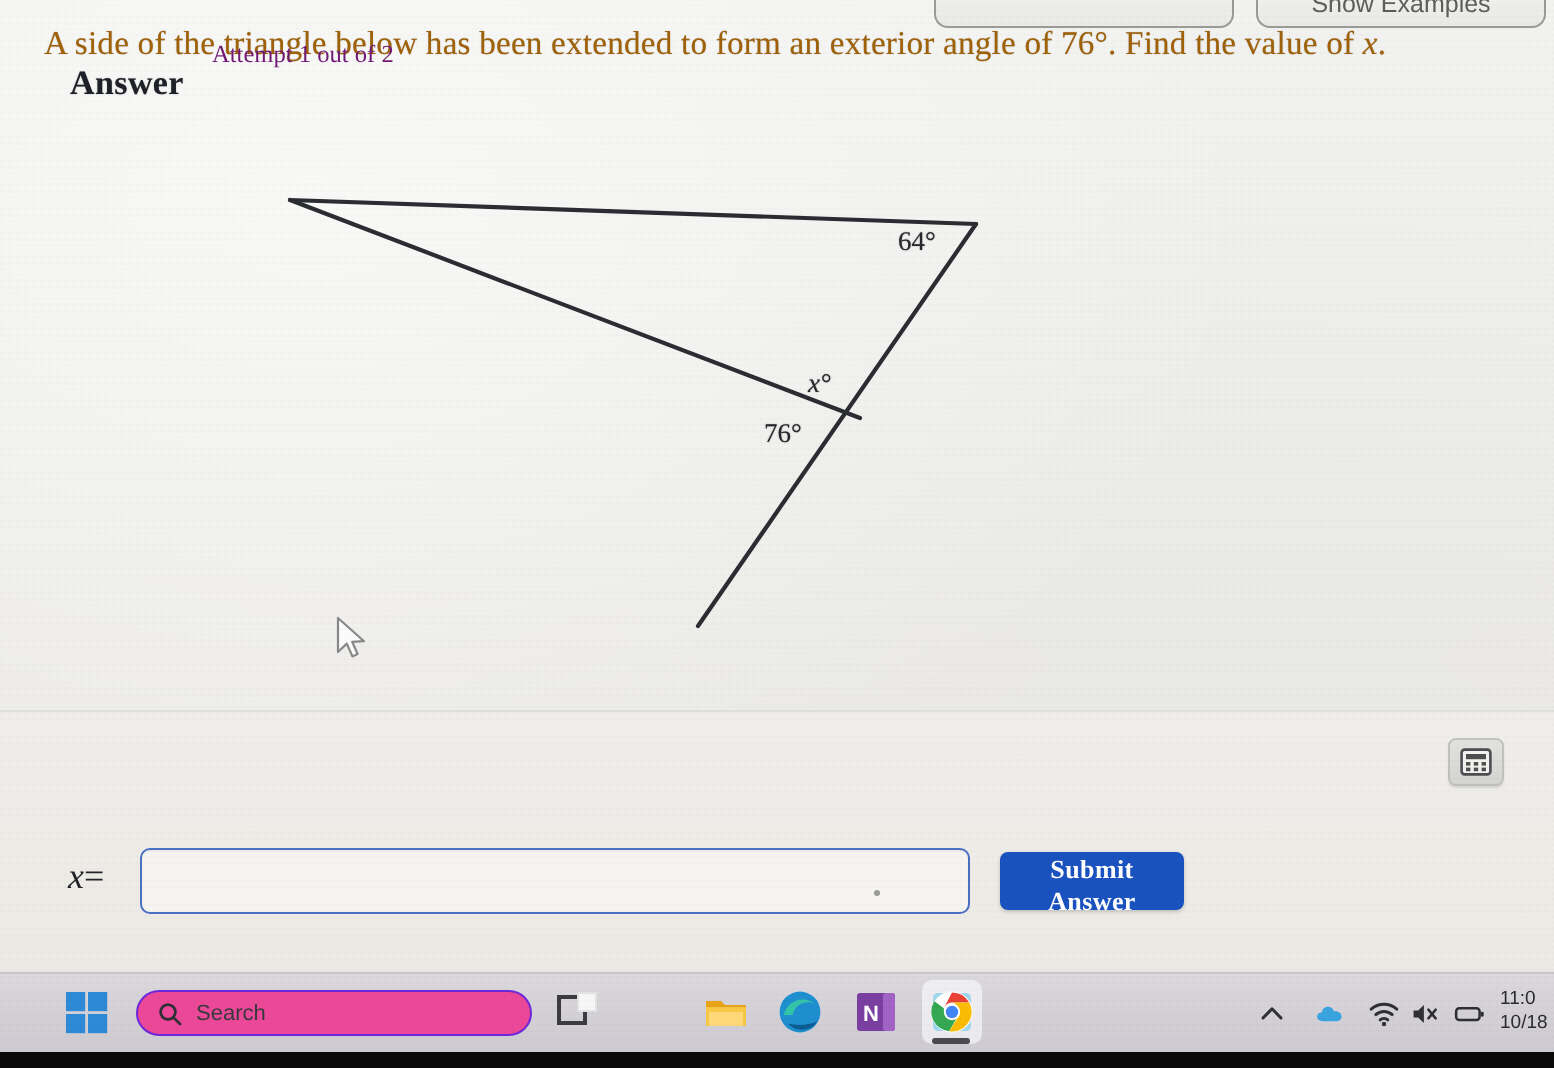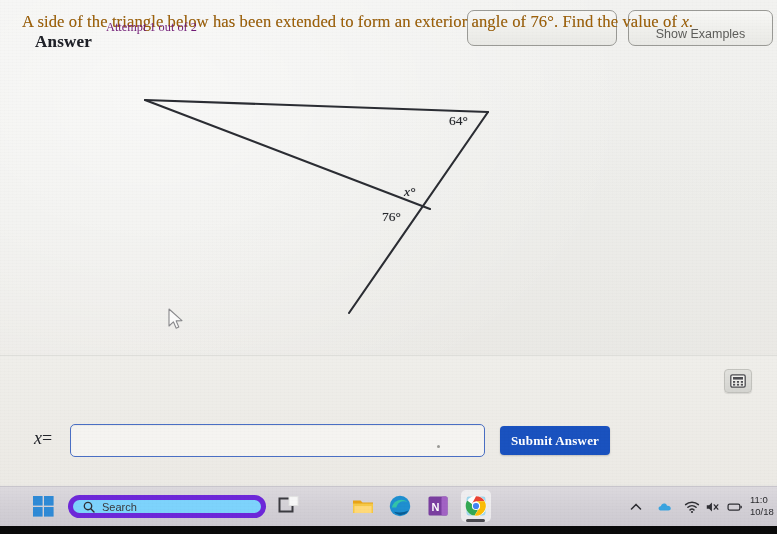--- a/index.html
+++ b/index.html
@@ -36,21 +36,20 @@
       repeating-linear-gradient(0deg, rgba(0,0,0,0.020) 0px, rgba(0,0,0,0.020) 1px, rgba(255,255,255,0.0) 1px, rgba(255,255,255,0.0) 3px),
       repeating-linear-gradient(90deg, rgba(0,0,0,0.012) 0px, rgba(0,0,0,0.012) 1px, rgba(255,255,255,0.0) 1px, rgba(255,255,255,0.0) 4px);
   }
 
   
   .topbar {
     position: absolute;
     left: 0; top: 0;
     width: 777px;
     height: 16px;
-    margin-top: 32px;
   }
   .top-btn {
     position: absolute;
     top: -22px;
     height: 36px;
     border: 1.5px solid #9a9a96;
     border-radius: 7px;
     background: linear-gradient(180deg,#f7f7f5,#e9e9e5);
     box-sizing: border-box;
     color: #5d5d5a;
@@ -191,21 +190,21 @@
     top: 445px;
     width: 3px;
     height: 3px;
     border-radius: 50%;
     background: #9a9a96;
   }
   #submit-button {
     position: absolute;
     left: 500px;
     top: 426px;
-    width: 110px;
+    width: 92px;
     height: 29px;
     background: #1a52bf;
     border: none;
     border-radius: 4px;
     color: #ffffff;
     font-family: "Liberation Serif", serif;
     font-weight: bold;
     font-size: 13px;
     letter-spacing: 0.2px;
     cursor: pointer;
@@ -237,22 +236,22 @@
     width: 22px;
     height: 22px;
   }
   #search-box {
     position: absolute;
     left: 68px;
     top: 495px;
     width: 198px;
     height: 23px;
     border-radius: 12px;
-    background: #7dd3fc;
-    border: 5px solid #6d28d9;
+    background: #ec4899;
+    border: 1px solid #6d28d9;
     box-sizing: border-box;
     display: flex;
     align-items: center;
     gap: 7px;
     padding-left: 10px;
   }
   #search-label {
     font-family: "Liberation Sans", sans-serif;
     font-size: 11px;
     color: #3a3a3e;

